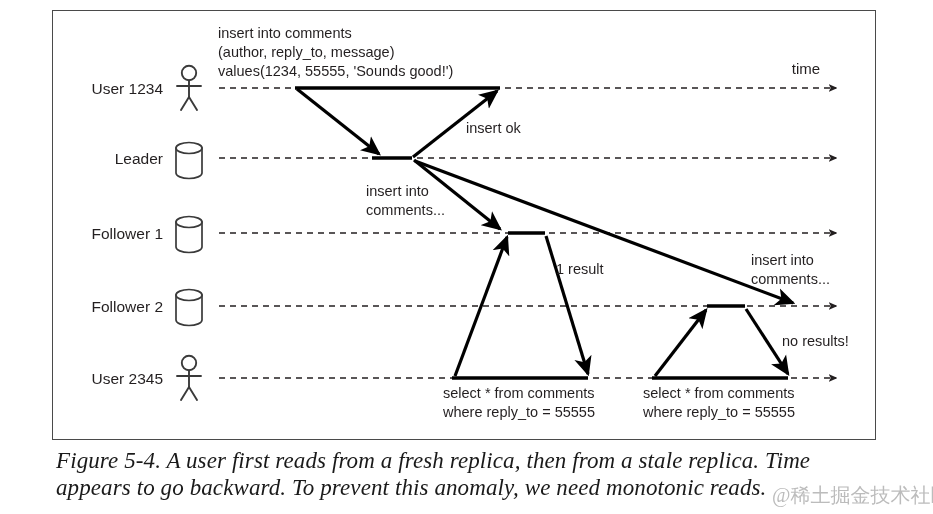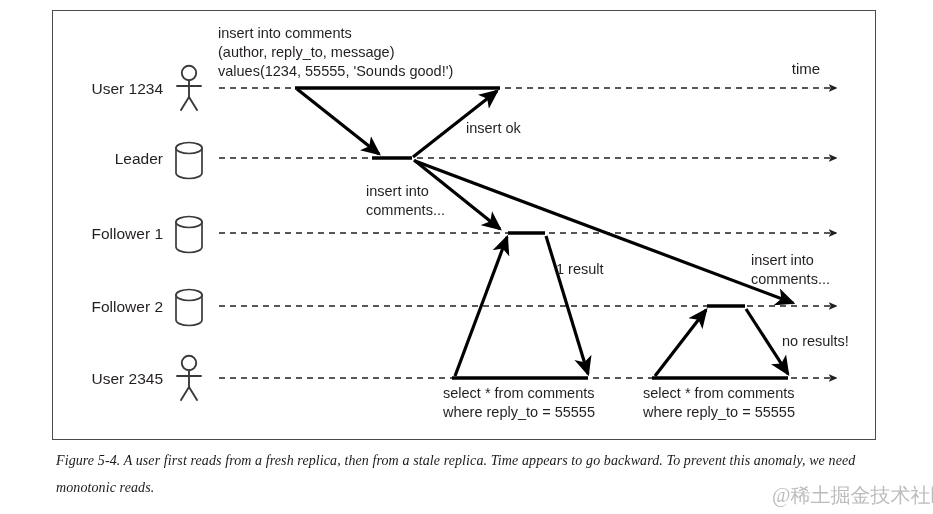--- a/index.html
+++ b/index.html
@@ -82,21 +82,21 @@
     stroke-width: 1.7;
     fill: #ffffff;
   }
   #caption {
     position: absolute;
     left: 56px;
     top: 447px;
     width: 830px;
     font-family: "Liberation Serif", serif;
     font-style: italic;
-    font-size: 14px;
+    font-size: 23px;
     line-height: 27px;
     color: #1a1a1a;
     letter-spacing: 0.1px;
   }
   #watermark {
     position: absolute;
     left: 772px;
     top: 482px;
     font-family: Liberation Serif, serif;
     font-size: 20px;

